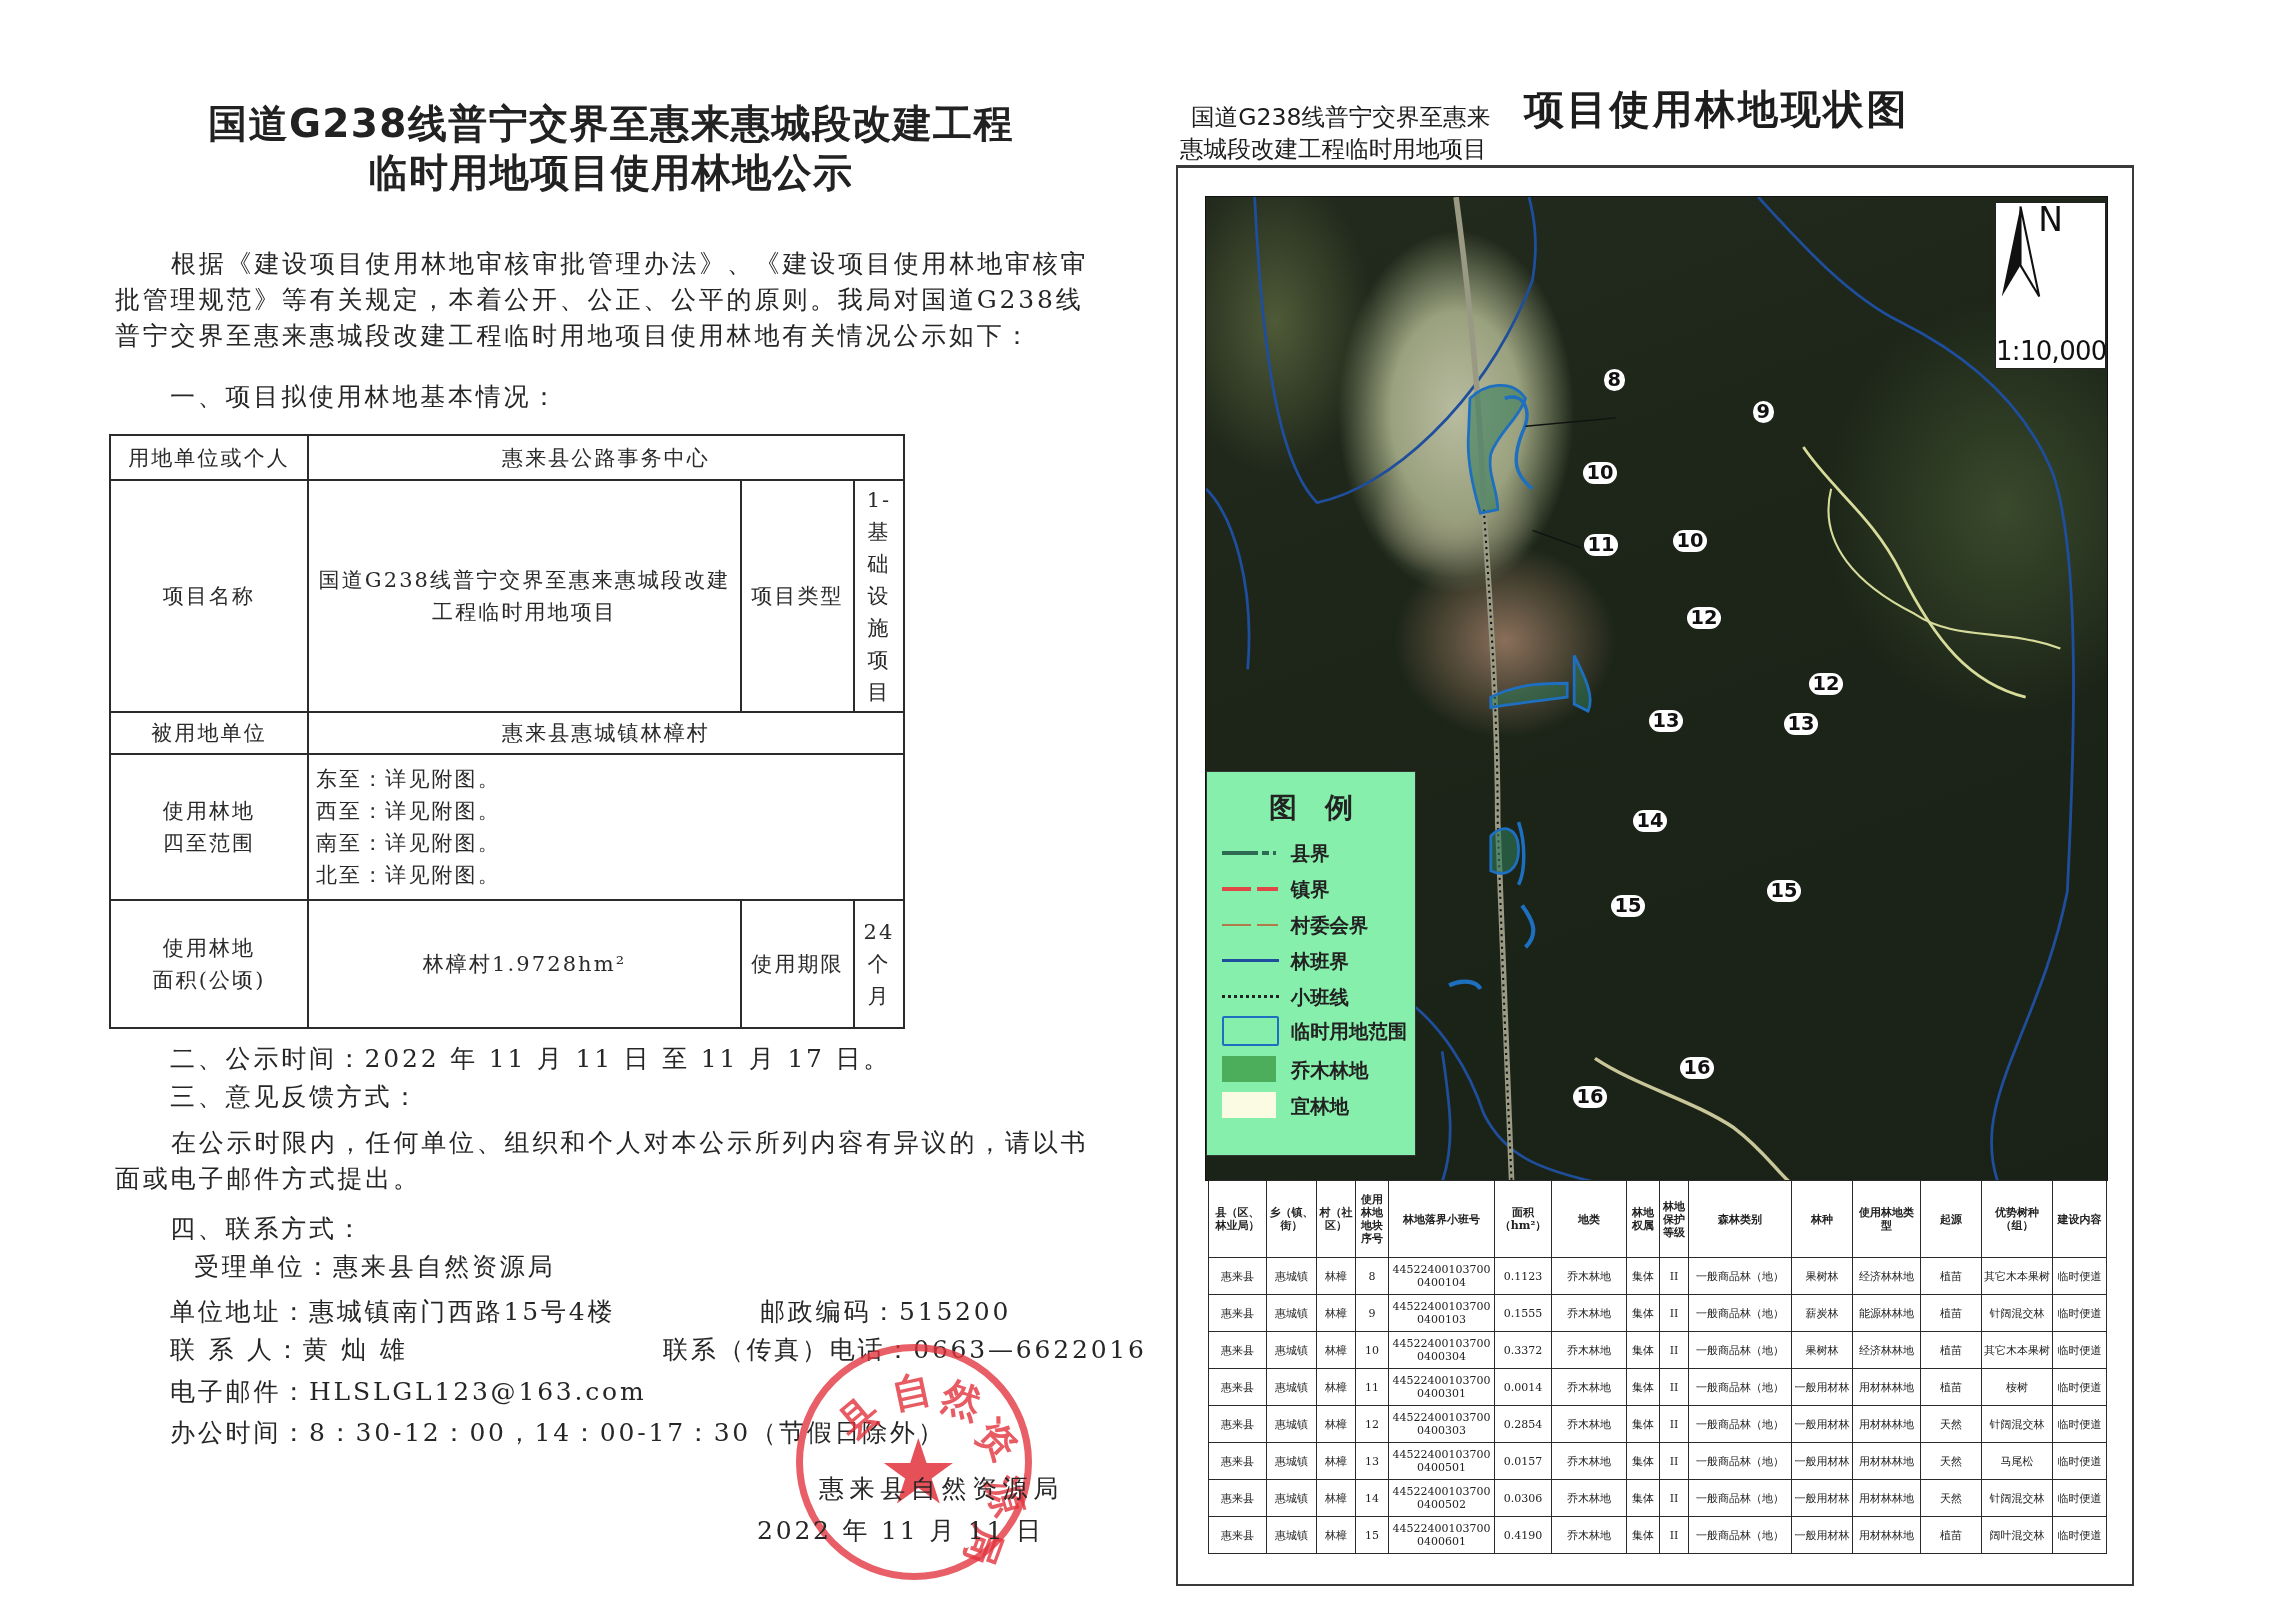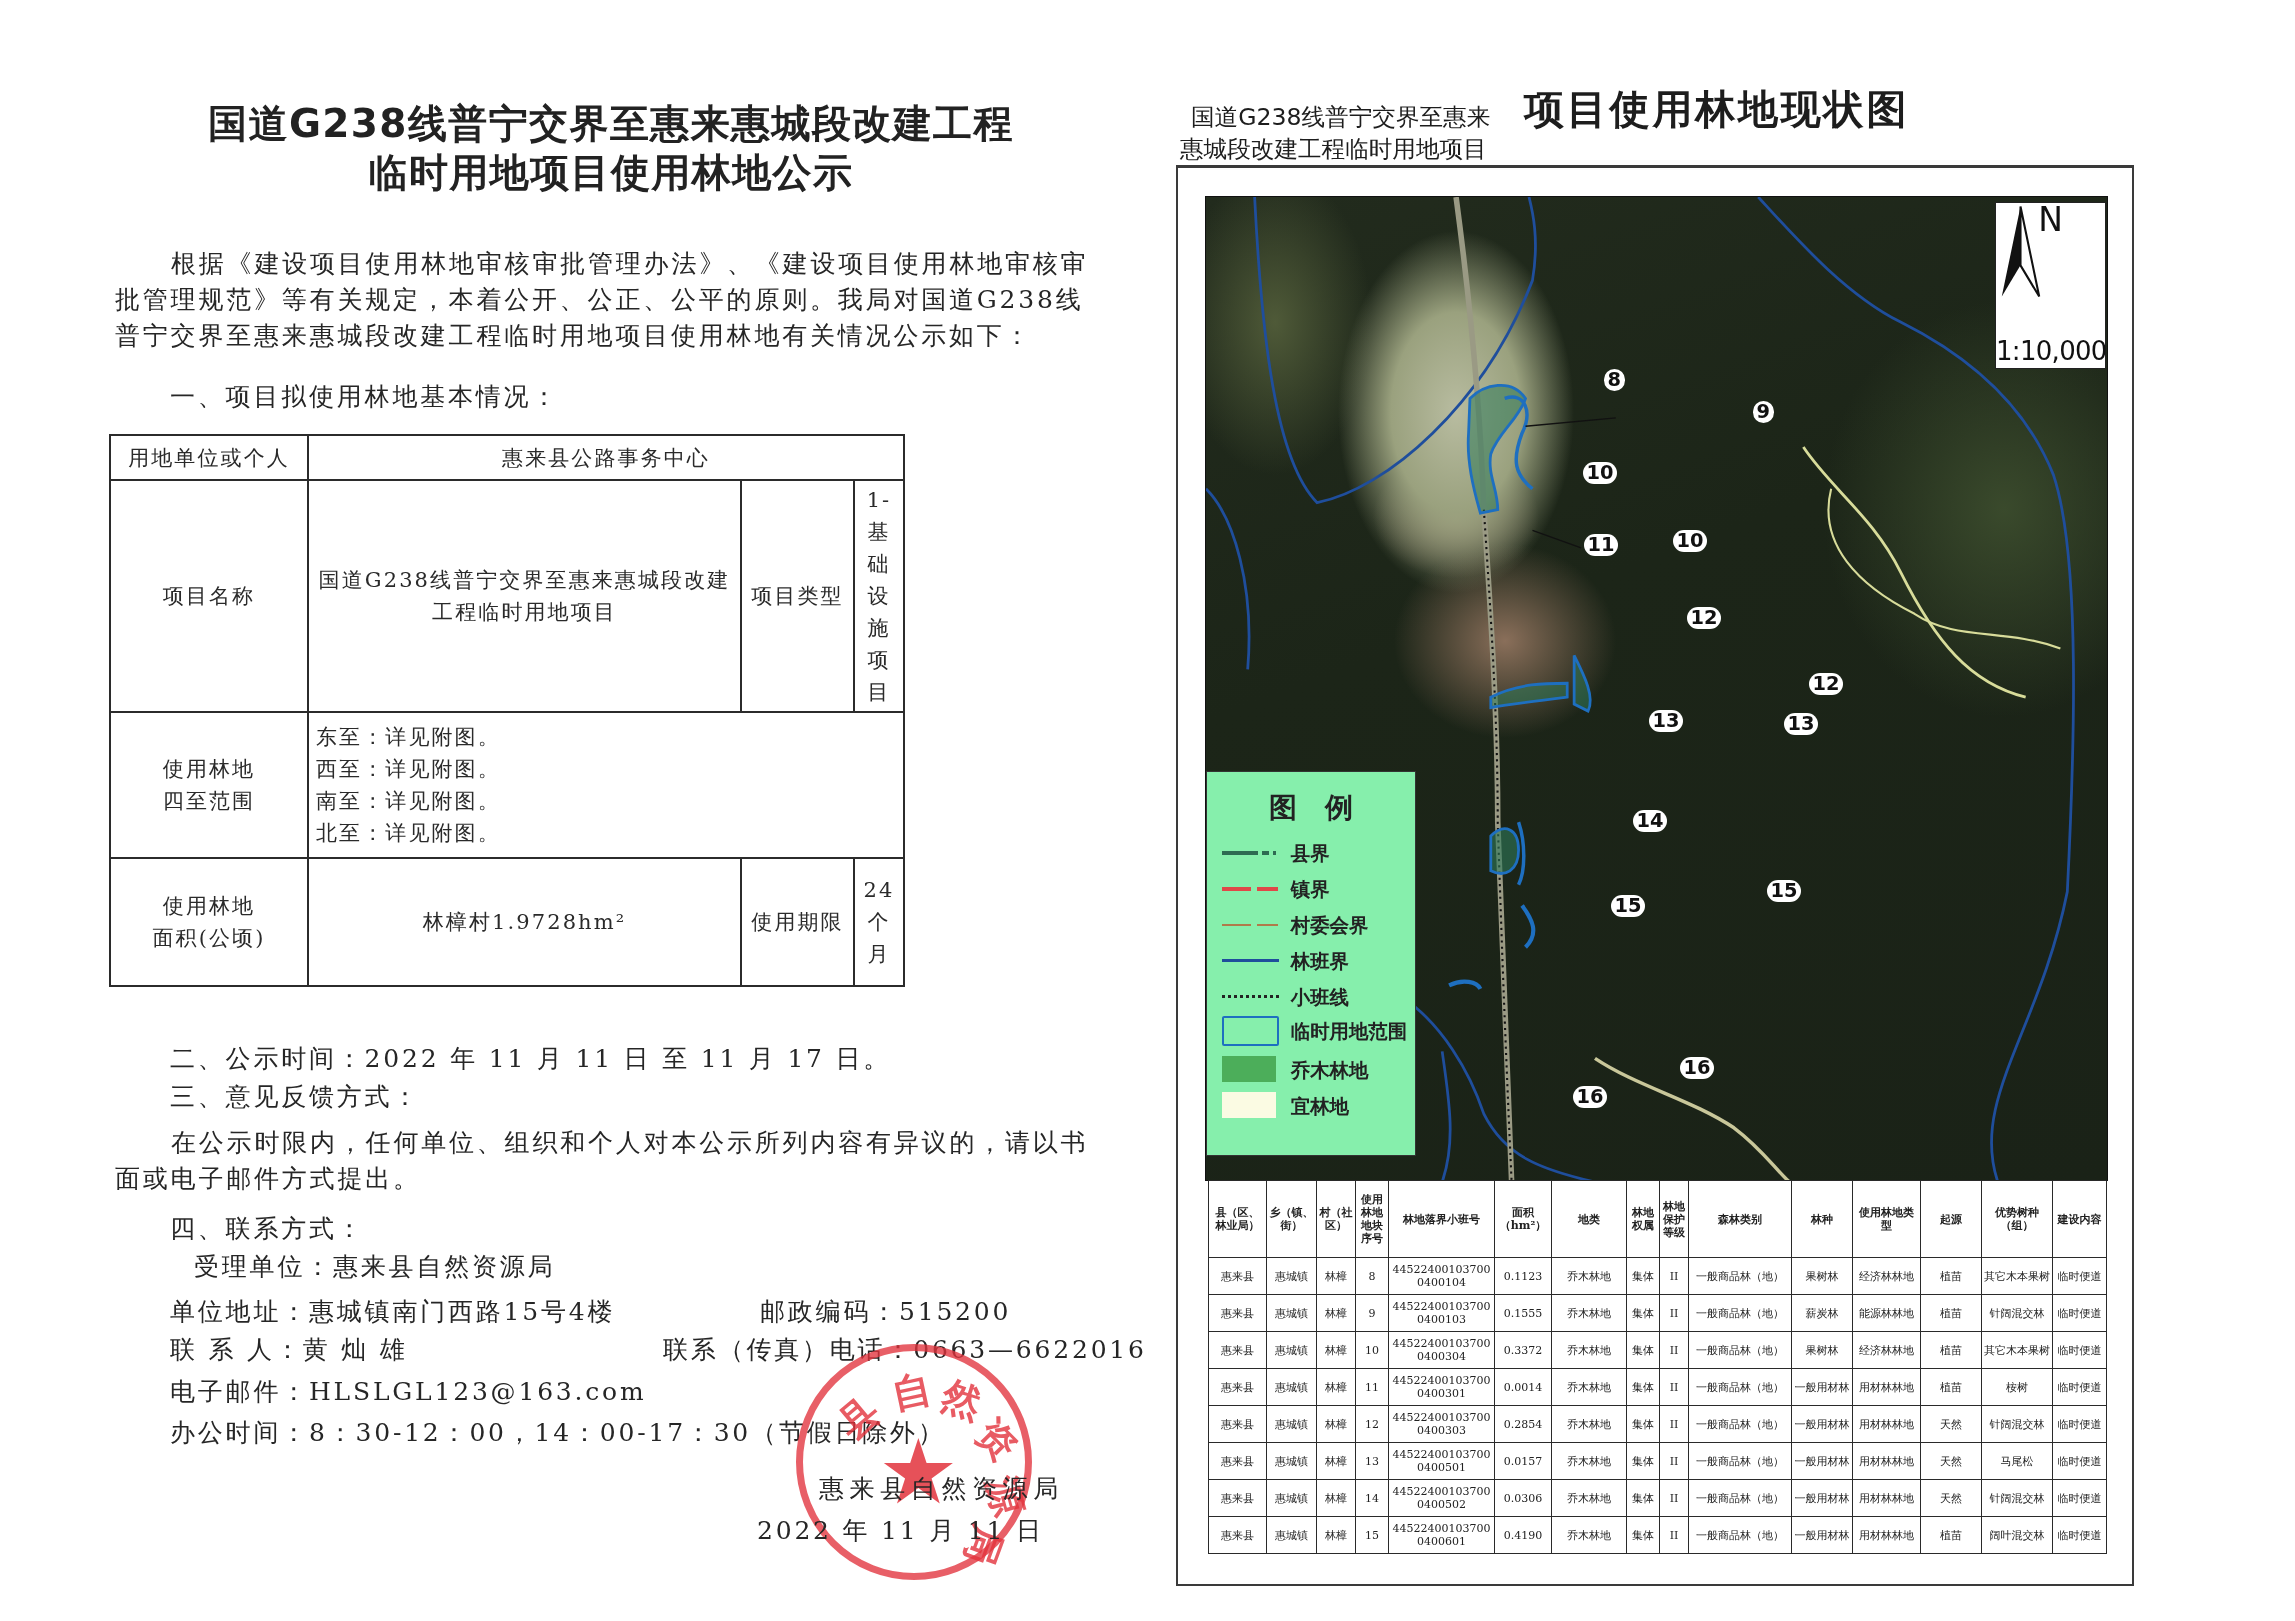--- a/index.html
+++ b/index.html
@@ -70,20 +70,24 @@
       <tr style="height:45px;">
     <td class="lbl">用地单位或个人</td>
     <td colspan="3">惠来县公路事务中心</td>
   </tr>
   <tr style="height:118px;">
     <td class="lbl">项目名称</td>
     <td style="width:417px;">国道G238线普宁交界至惠来惠城段改建工程临时用地项目</td>
     <td style="width:97px;">项目类型</td>
     <td>1-基础设施项目</td>
   </tr>
+  <tr style="height:42px;">
+    <td class="lbl">被用地单位</td>
+    <td colspan="3">惠来县惠城镇林樟村</td>
+  </tr>
   <tr style="height:146px;">
     <td class="lbl">
       <div>使用林地</div>
       <div>四至范围</div>
     </td>
     <td colspan="3" class="left">
       <div>东至：详见附图。</div>
       <div>西至：详见附图。</div>
       <div>南至：详见附图。</div>
       <div>北至：详见附图。</div>

